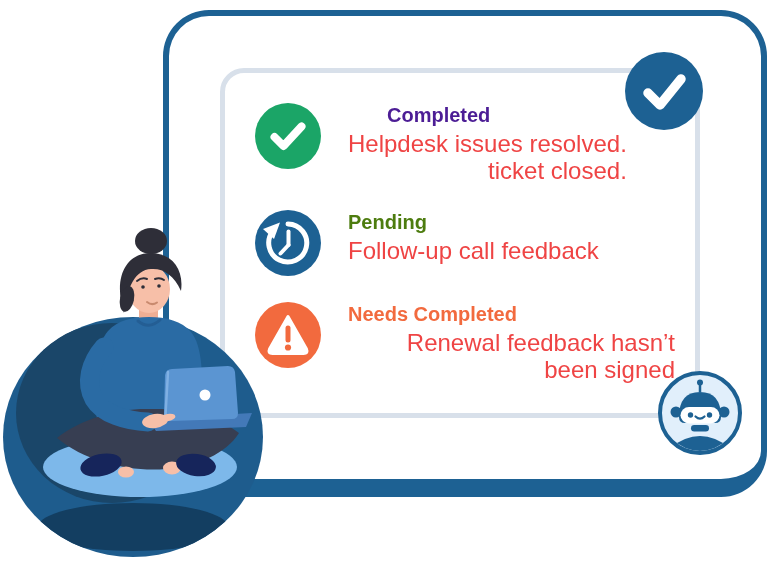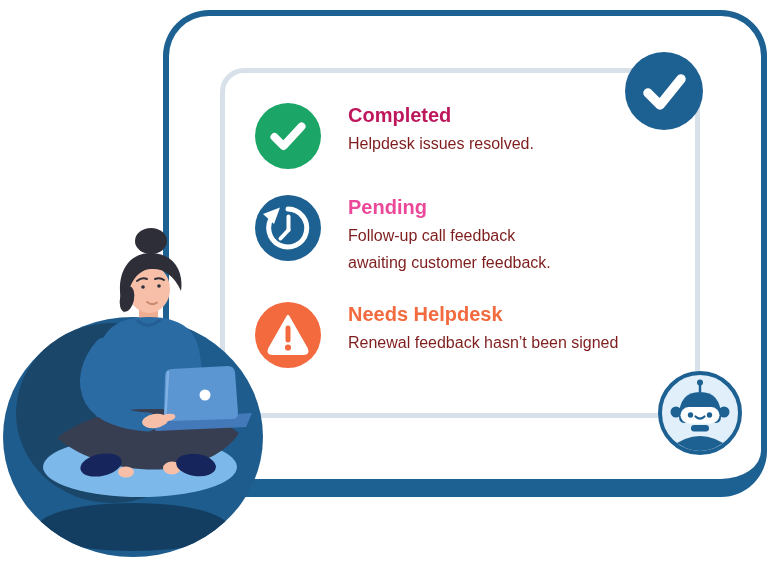--- a/index.html
+++ b/index.html
@@ -23,24 +23,24 @@
   .status-item{display:flex;align-items:flex-start;gap:27px;margin-bottom:26px;}
   .status-icon{
     flex:0 0 66px;width:66px;height:66px;border-radius:50%;
     display:flex;align-items:center;justify-content:center;
   }
   .icon-green{background:#1BA567;}
   .icon-blue{background:#1D6193;}
   .icon-orange{background:#F26A3E;}
   .status-text{padding-top:0px;}
   .status-title{font-size:20px;line-height:24px;font-weight:700;margin-bottom:3px;}
-  .item-completed .status-title{color:#be185d;}
-  .item-pending .status-title{color:#ec4899;}
+  .item-completed .status-title{color:#4c1d95;margin-left:39px;}
+  .item-pending .status-title{color:#4d7c0f;}
   .item-attention .status-title{color:#F26A3E;}
-  .status-line{font-size:16px;line-height:27px;color:#7f1d1d;}
+  .status-line{font-size:24px;line-height:27px;color:#ef4444;text-align:right;}
   
   .check-badge{
     position:absolute;left:456px;top:36px;width:78px;height:78px;border-radius:50%;
     background:#1D6193;display:flex;align-items:center;justify-content:center;
   }
   .robot-badge{
     position:absolute;left:489px;top:355px;width:84px;height:84px;border-radius:50%;
     box-sizing:border-box;background:#E1EFFB;border:4px solid #1D6193;overflow:hidden;
     display:flex;align-items:center;justify-content:center;
   }
@@ -58,49 +58,49 @@
 
       <div class="status-item item-completed">
         <div class="status-icon icon-green">
           <svg width="66" height="66" viewBox="0 0 66 66">
             <path d="M19.5 34 L28.5 43 L46.5 23.5" fill="none" stroke="#ffffff" stroke-width="8" stroke-linecap="round" stroke-linejoin="round"></path>
           </svg>
         </div>
         <div class="status-text">
           <div class="status-title">Completed</div>
           <div class="status-line">Helpdesk issues resolved.</div>
+          <div class="status-line">ticket closed.</div>
         </div>
       </div>
 
       <div class="status-item item-pending">
         <div class="status-icon icon-blue">
           <svg width="66" height="66" viewBox="0 0 66 66">
             <path d="M33 14 A19 19 0 1 1 18 21" fill="none" stroke="#ffffff" stroke-width="5" stroke-linecap="round"></path>
             <path d="M8 19 L25 12.5 L19 29 Z" fill="#ffffff"></path>
             <path d="M33.5 35 L33.5 21.5" stroke="#ffffff" stroke-width="4" stroke-linecap="round"></path>
             <path d="M33.5 35 L25.5 43.5" stroke="#ffffff" stroke-width="4" stroke-linecap="round"></path>
           </svg>
         </div>
         <div class="status-text">
           <div class="status-title">Pending</div>
           <div class="status-line">Follow-up call feedback</div>
-          <div class="status-line">awaiting customer feedback.</div>
         </div>
       </div>
 
       <div class="status-item item-attention">
         <div class="status-icon icon-orange">
           <svg width="66" height="66" viewBox="0 0 66 66">
             <path d="M33 14.5 L51.5 47 Q53.5 51.5 48.5 51.5 L17.5 51.5 Q12.5 51.5 14.5 47 Z" fill="#ffffff" stroke="#ffffff" stroke-width="3" stroke-linejoin="round"></path>
             <path d="M33 26 L33 38" stroke="#F26A3E" stroke-width="5" stroke-linecap="round"></path>
             <circle cx="33" cy="45.5" r="3.1" fill="#F26A3E"></circle>
           </svg>
         </div>
         <div class="status-text">
-          <div class="status-title">Needs Helpdesk</div>
+          <div class="status-title">Needs Completed</div>
           <div class="status-line">Renewal feedback hasn’t been signed</div>
         </div>
       </div>
 
     </div>
 
     <div class="check-badge">
       <svg width="78" height="78" viewBox="0 0 78 78">
         <path d="M23 41 L35 53 L56 27" fill="none" stroke="#ffffff" stroke-width="9.5" stroke-linecap="round" stroke-linejoin="round"></path>
       </svg>

